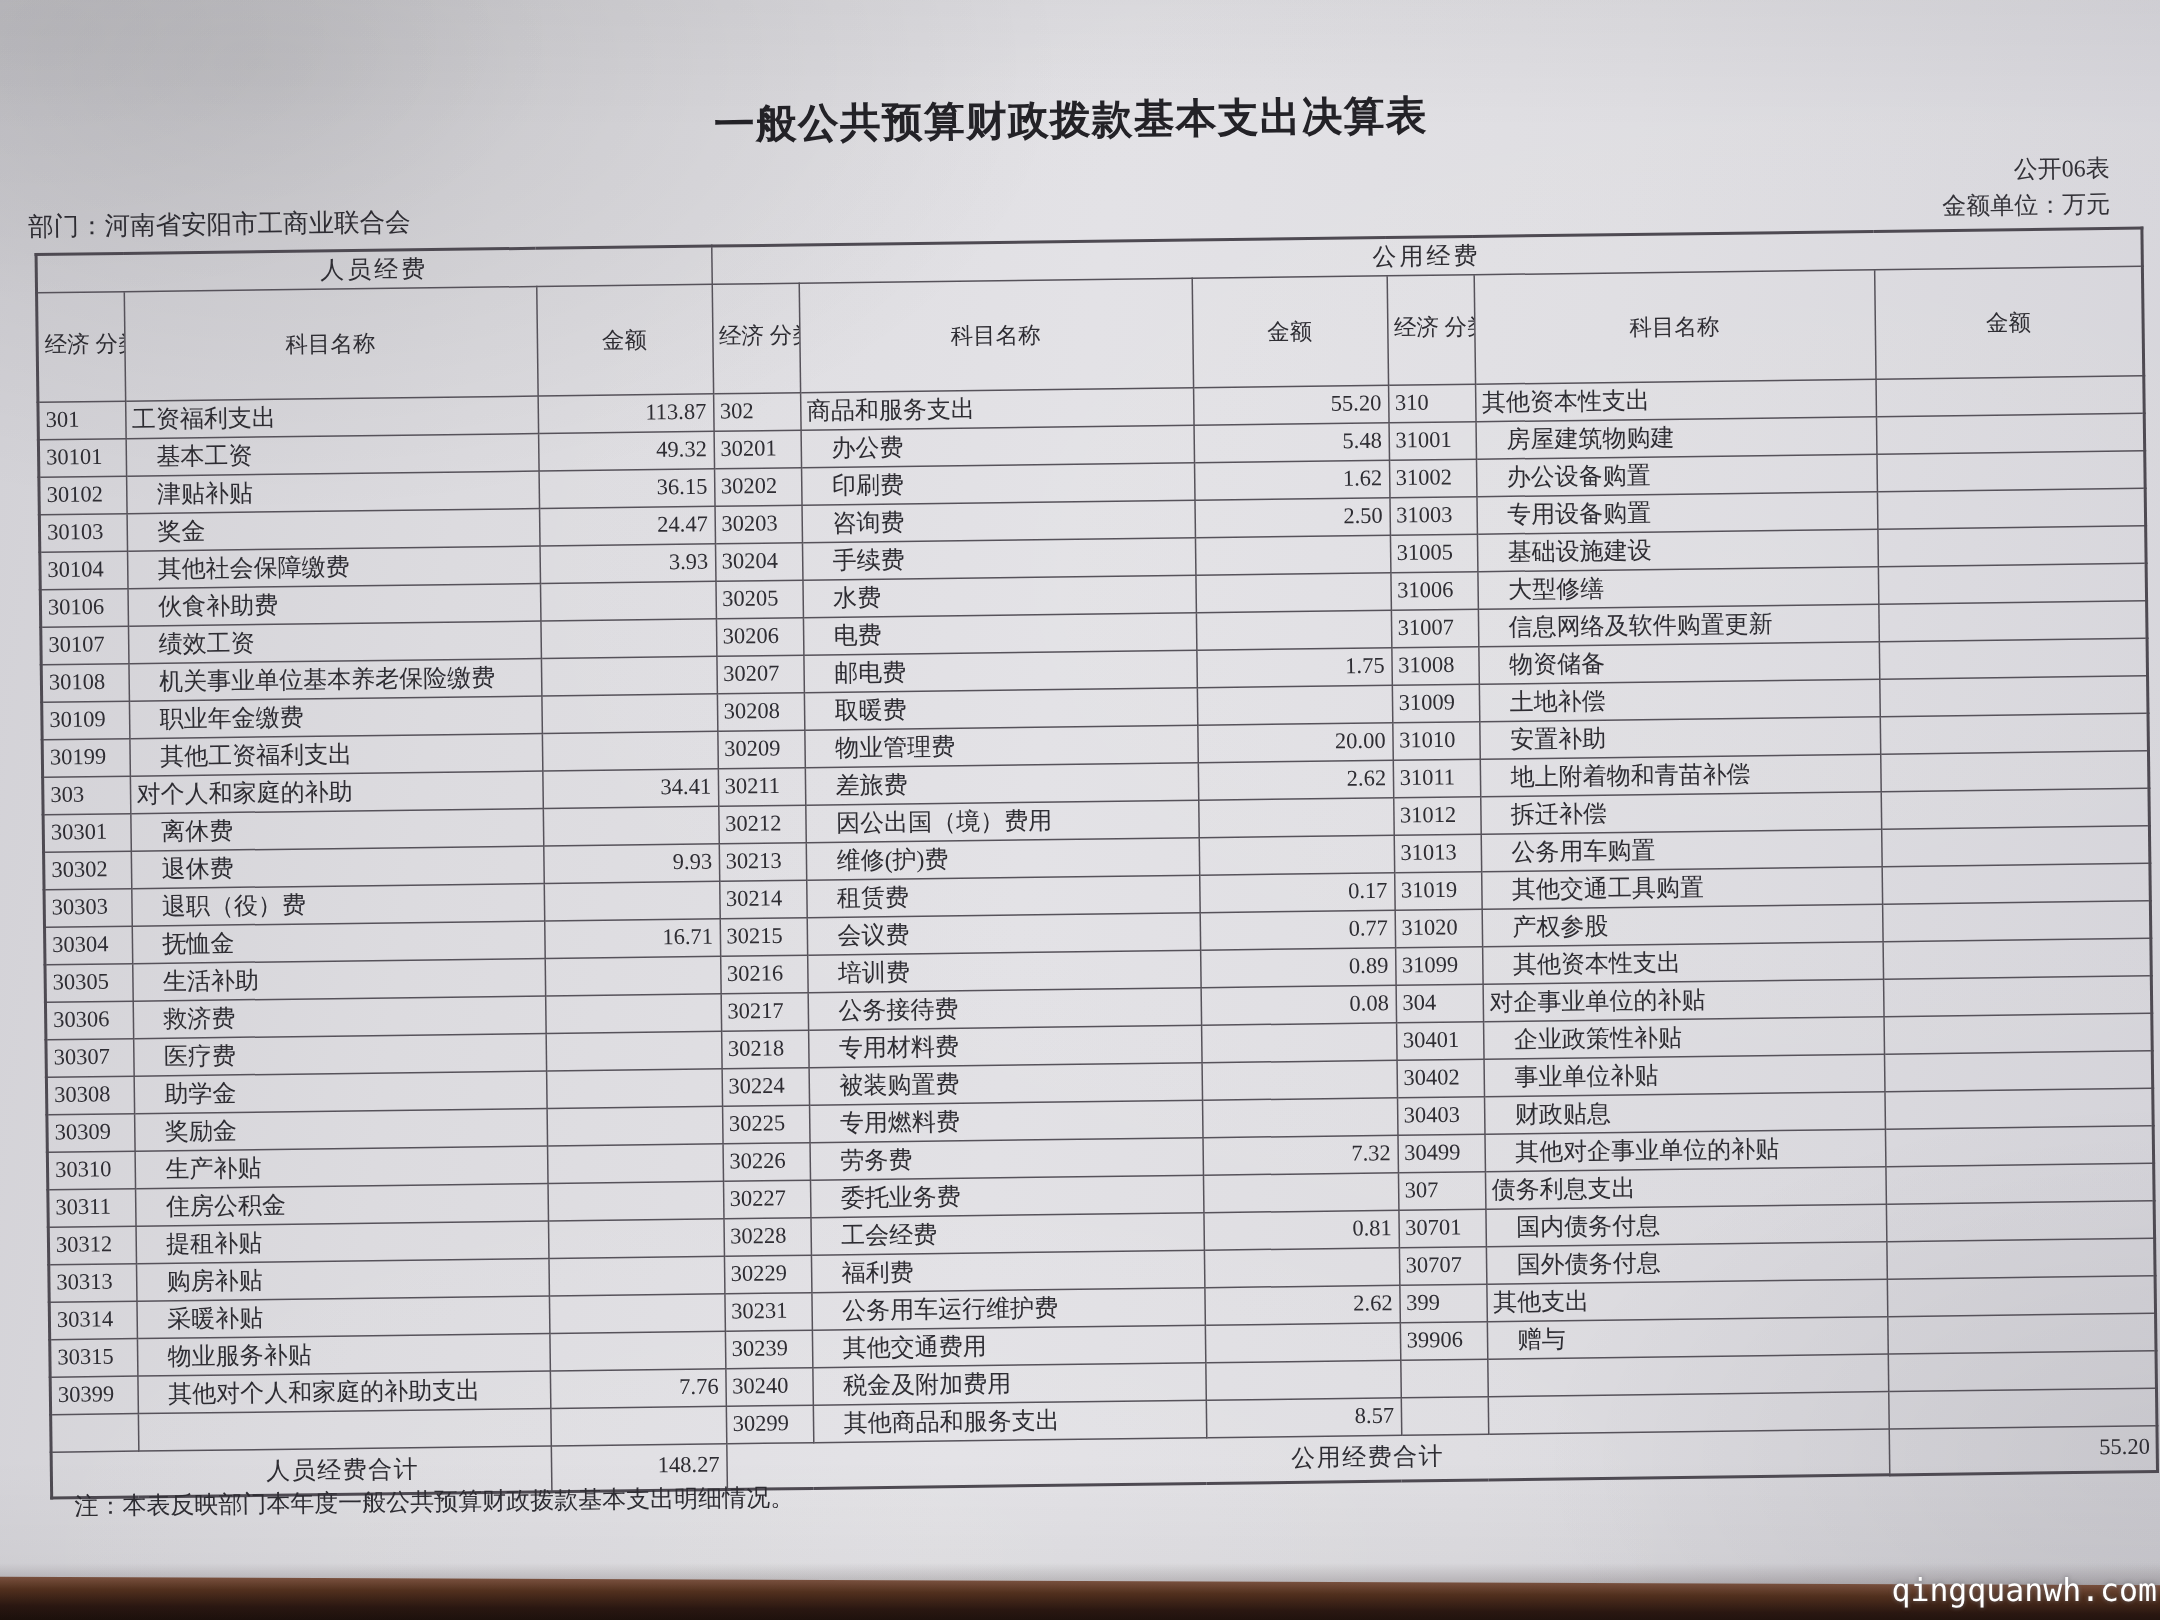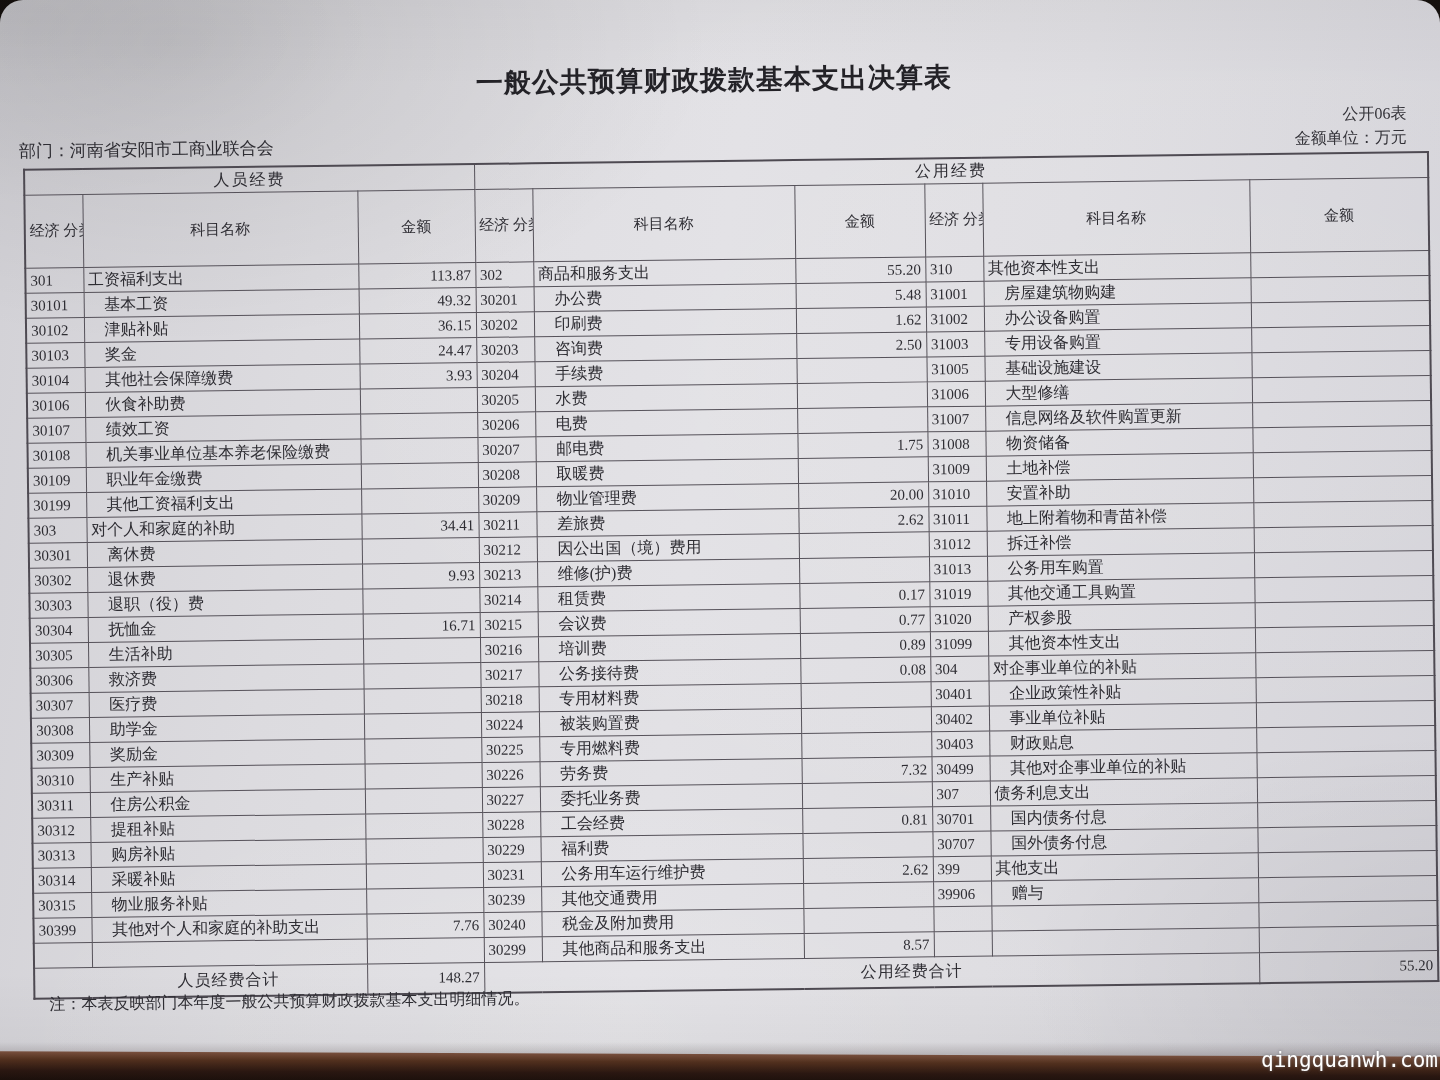--- a/index.html
+++ b/index.html
@@ -6,21 +6,20 @@
   .photo{
     position:absolute;inset:0;
     background:
       radial-gradient(ellipse 900px 500px at 12% 4%, rgba(0,0,0,0.10), transparent 60%),
       radial-gradient(ellipse 1400px 800px at 80% 35%, rgba(255,255,255,0.10), transparent 65%),
       radial-gradient(ellipse 1100px 500px at 40% 96%, rgba(255,255,255,0.10), transparent 55%),
       radial-gradient(ellipse 700px 400px at 100% 90%, rgba(0,0,0,0.06), transparent 60%),
       linear-gradient(97deg,#d2d1d6 0%,#dcdbdf 22%,#e2e1e5 48%,#dedde1 70%,#d3d2d8 100%);
     font-family:"Liberation Serif","DejaVu Serif",serif;
     color:#2b2a30;
-    border-radius:23px;
   }
   .paper-content{position:absolute;inset:0;transform:rotate(-0.72deg);transform-origin:720px 560px;}
   .page-title{position:absolute;top:62px;left:0;width:100%;margin:0;text-align:center;
     font-size:27px;font-weight:bold;letter-spacing:1px;color:#232227;}
   .meta-right{position:absolute;top:110px;right:28px;text-align:right;font-size:16px;line-height:24px;color:#333238;}
   .dept{position:absolute;top:131px;left:24px;font-size:17px;color:#2e2d33;}
   table.main{position:absolute;top:160px;left:28px;width:1404px;border-collapse:collapse;table-layout:fixed;
     font-size:16px;color:#2e2d33;}
   table.main th,table.main td{border:1px solid #56525a;padding:0 4px;overflow:hidden;white-space:nowrap;
     font-weight:normal;vertical-align:middle;}

